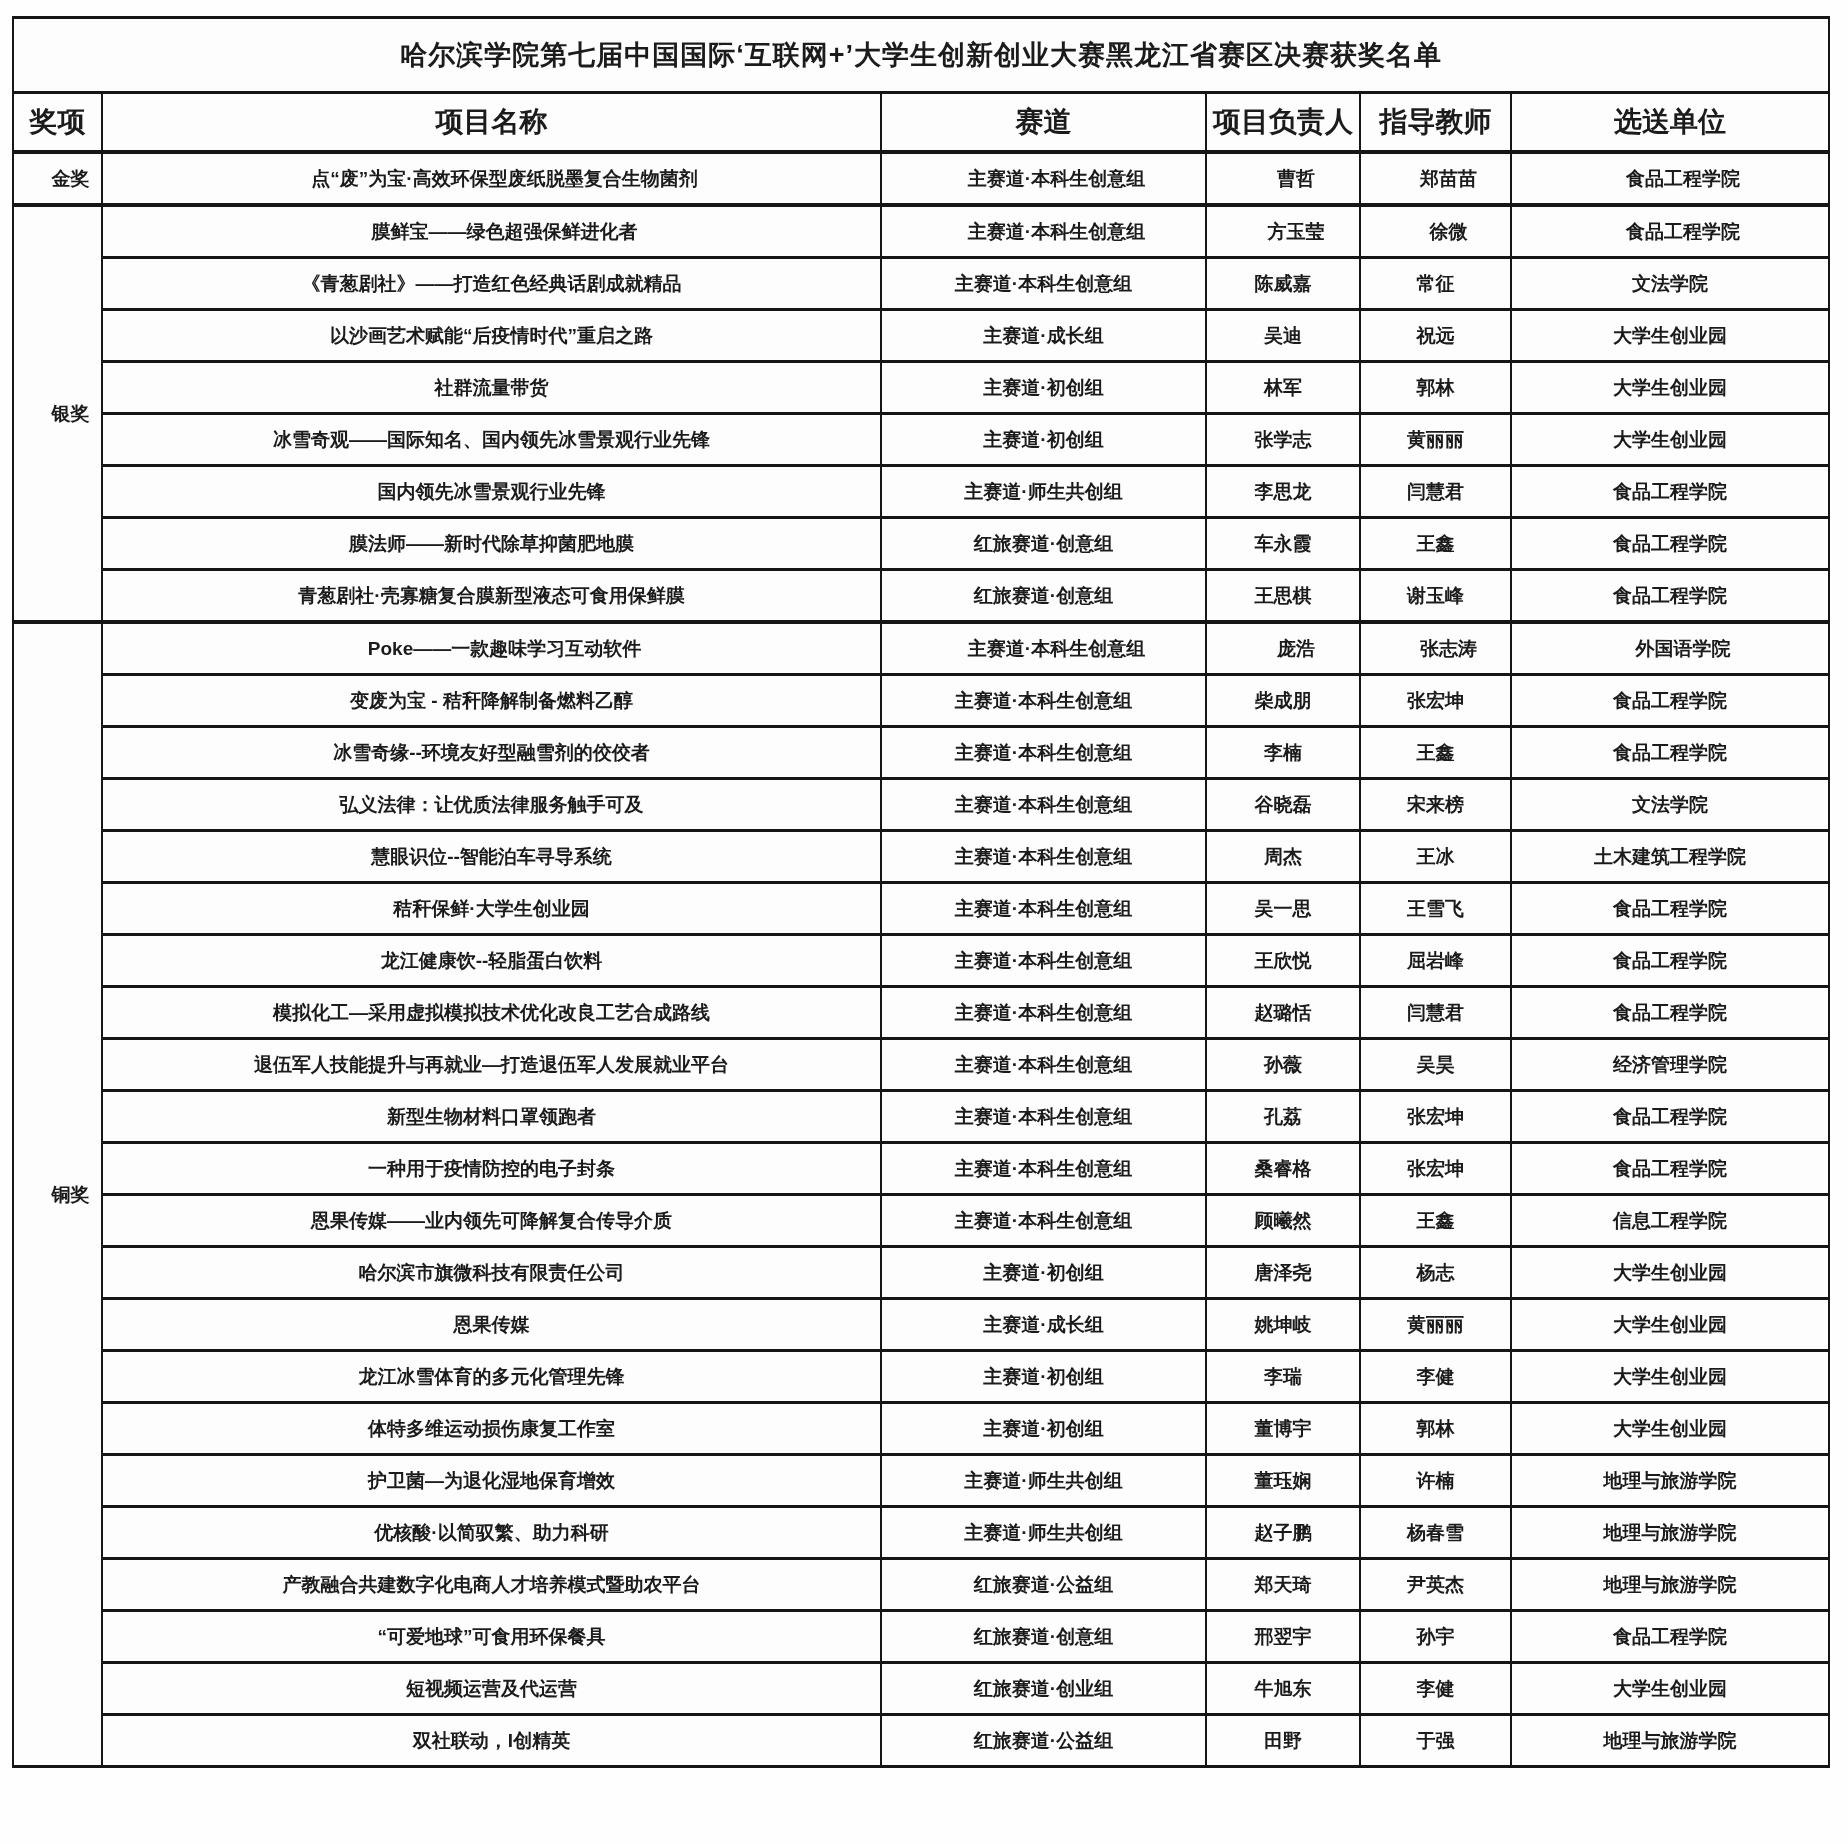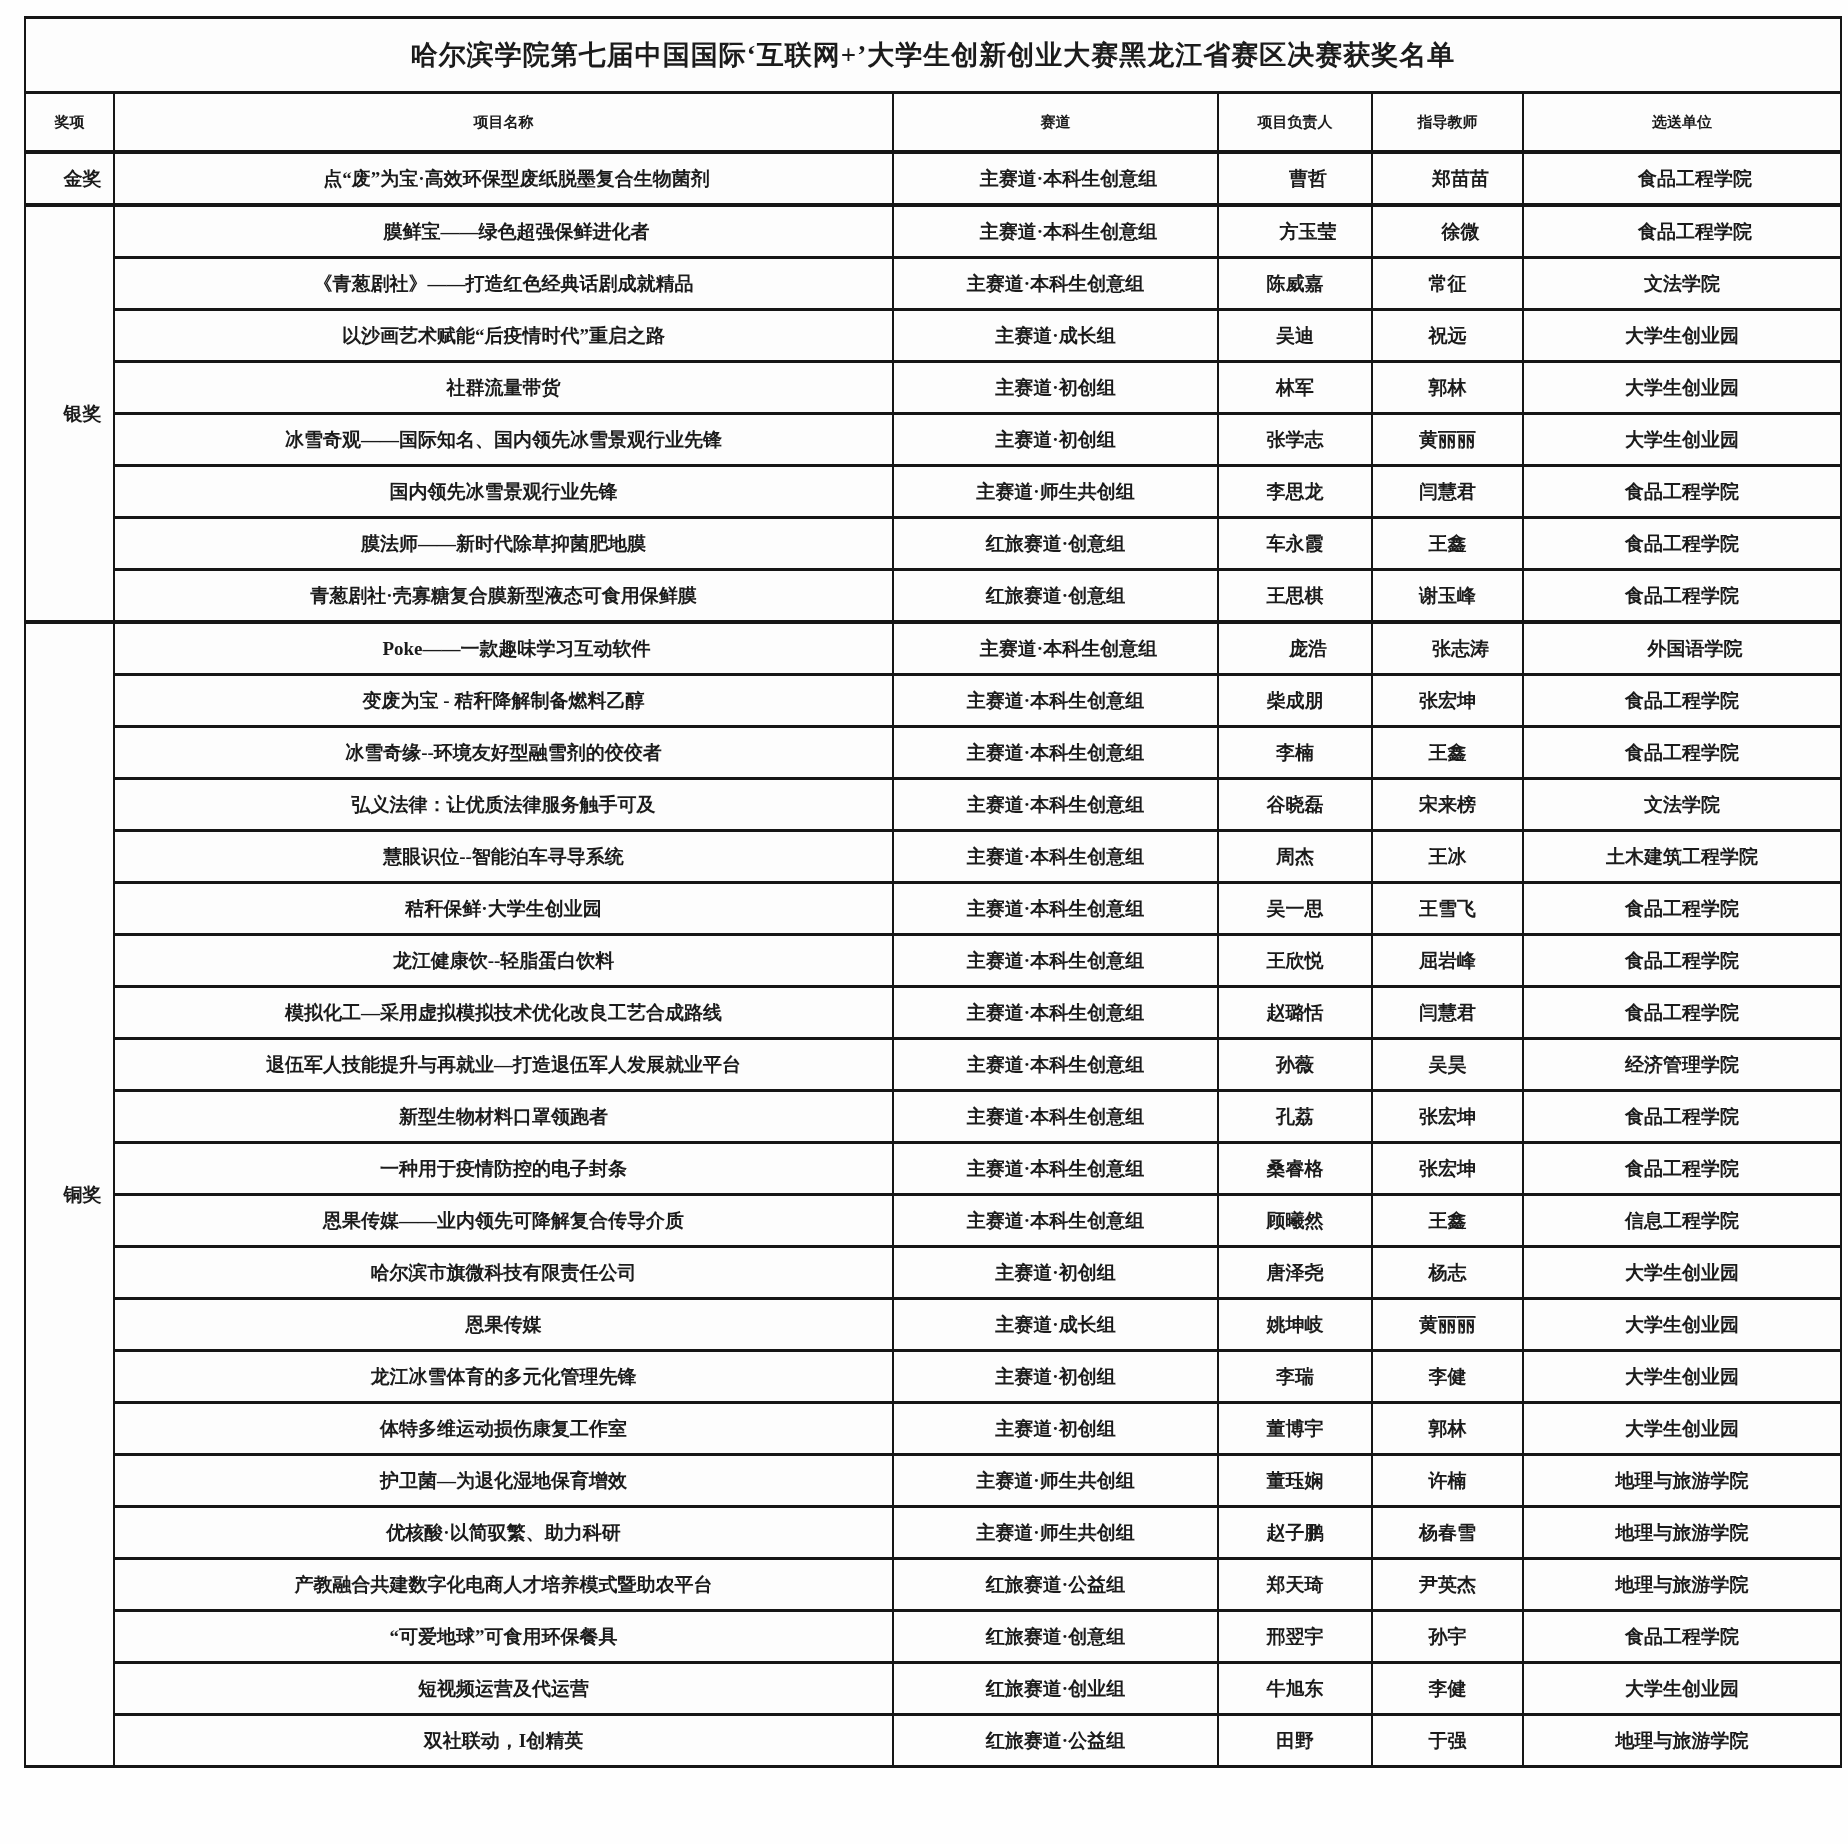--- a/index.html
+++ b/index.html
@@ -4,25 +4,24 @@
 <style>
   html,body { margin:0; padding:0; background:#ffffff; }
   .sheet {
     position:relative;
     width:1848px; height:1844px;
     background:#fefefe;
     font-family:"Liberation Sans", sans-serif;
     overflow:hidden;
   }
   table.awards {
-    position:absolute; left:24px; top:16px;
+    position:absolute; left:12px; top:16px;
     width:1816px;
     border-collapse:collapse;
     table-layout:fixed;
-    font-family:Liberation Serif, serif;
   }
   table.awards td {
     border:2px solid #161616;
     border-top-width:3px;
     border-bottom-width:3px;
     text-align:center;
     vertical-align:middle;
     font-weight:bold;
     color:#1b1b1b;
     padding:0 6px;
@@ -31,21 +30,21 @@
     background:#fdfdfd;
   }
   td.title-cell {
     height:72px;
     font-size:27px;
     letter-spacing:1px;
     border-bottom-width:5px;
   }
   tr.header-row td {
     height:56px;
-    font-size:15px;
+    font-size:28px;
     border-bottom-width:4px;
   }
   tr.data-row td { height:49px; font-size:19px; }
   tr.section-start td { border-top-width:4px;padding-left:32px; }
   td.award-cell { font-size:20px; }
 </style>
 </head>
 <body>
 
 <div class="sheet">

